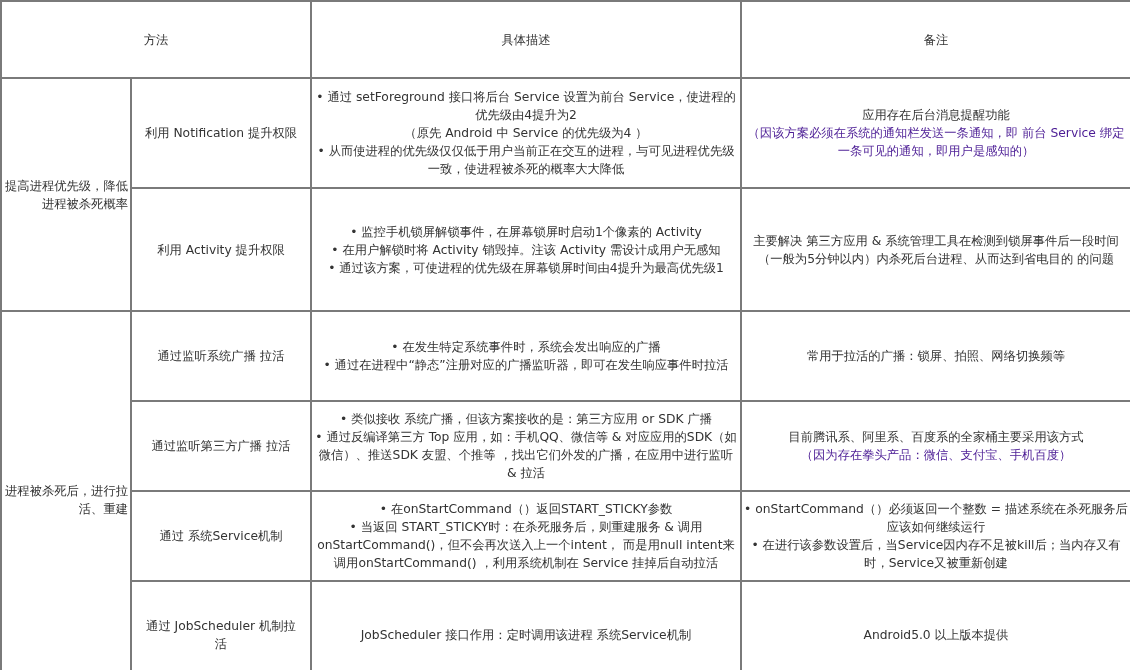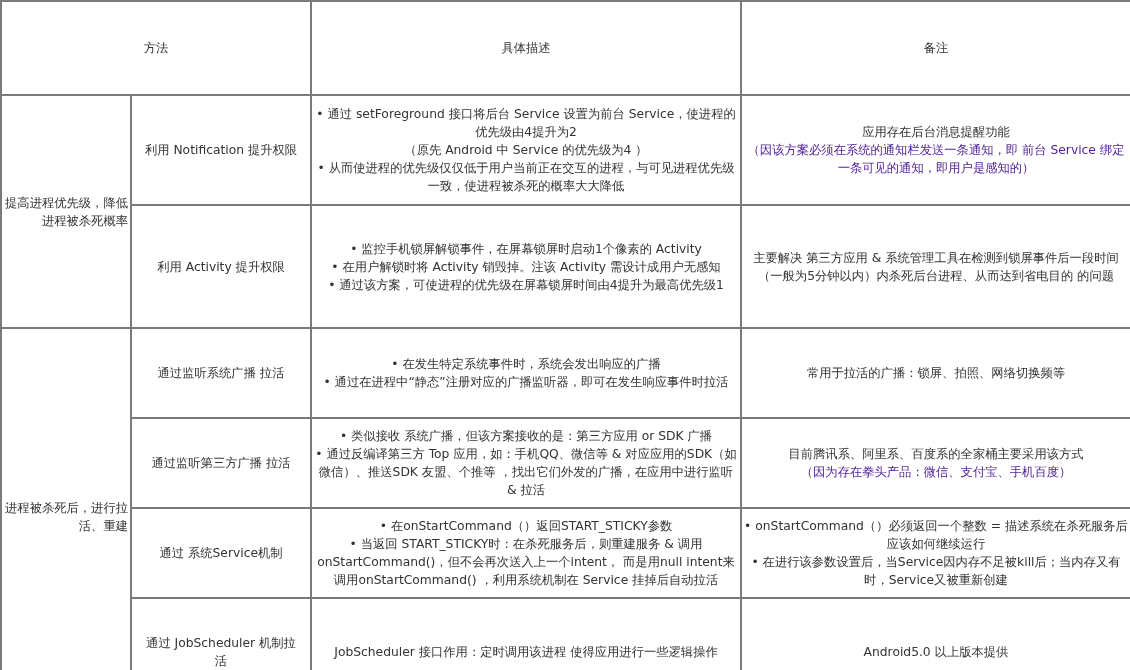--- a/index.html
+++ b/index.html
@@ -17,21 +17,21 @@
       font-size: 12.3px;
       line-height: 18px;
       font-weight: normal;
       overflow: hidden;
     }
     th.head {
       font-size: 16px;
       font-weight: bold;
       color: #333333;
       text-align: center;
-      height: 94px;
+      height: 77px;
     }
     td.cat { text-align: right; padding: 0 2px; font-size: 12.5px; }
     td.method { text-align: center; padding: 0 8px; font-size: 12.5px; }
     td.desc, td.note { text-align: center; padding: 0 2px; }
     .line { display: block; }
     .blue { color: #4c1d95; display: block; }
     tr.r1 { height: 110px; }
     tr.r2 { height: 123px; }
     tr.r3 { height: 90px; }
     tr.r4 { height: 90px; }
@@ -115,20 +115,20 @@
       </td>
       <td class="note">
         <span class="line">• onStartCommand（）必须返回一个整数 = 描述系统在杀死服务后应该如何继续运行</span>
         <span class="line">• 在进行该参数设置后，当Service因内存不足被kill后；当内存又有时，Service又被重新创建</span>
       </td>
     </tr>
 
     <tr class="r6">
       <td class="method">通过 JobScheduler 机制拉活</td>
       <td class="desc">
-        <span class="line">JobScheduler 接口作用：定时调用该进程 使得应用进行一些逻辑操作</span>
+        <span class="line">JobScheduler 接口作用：定时调用该进程 系统Service机制</span>
       </td>
       <td class="note">
         <span class="line">Android5.0 以上版本提供</span>
       </td>
     </tr>
   </tbody>
 </table>
 
 </body></html>

